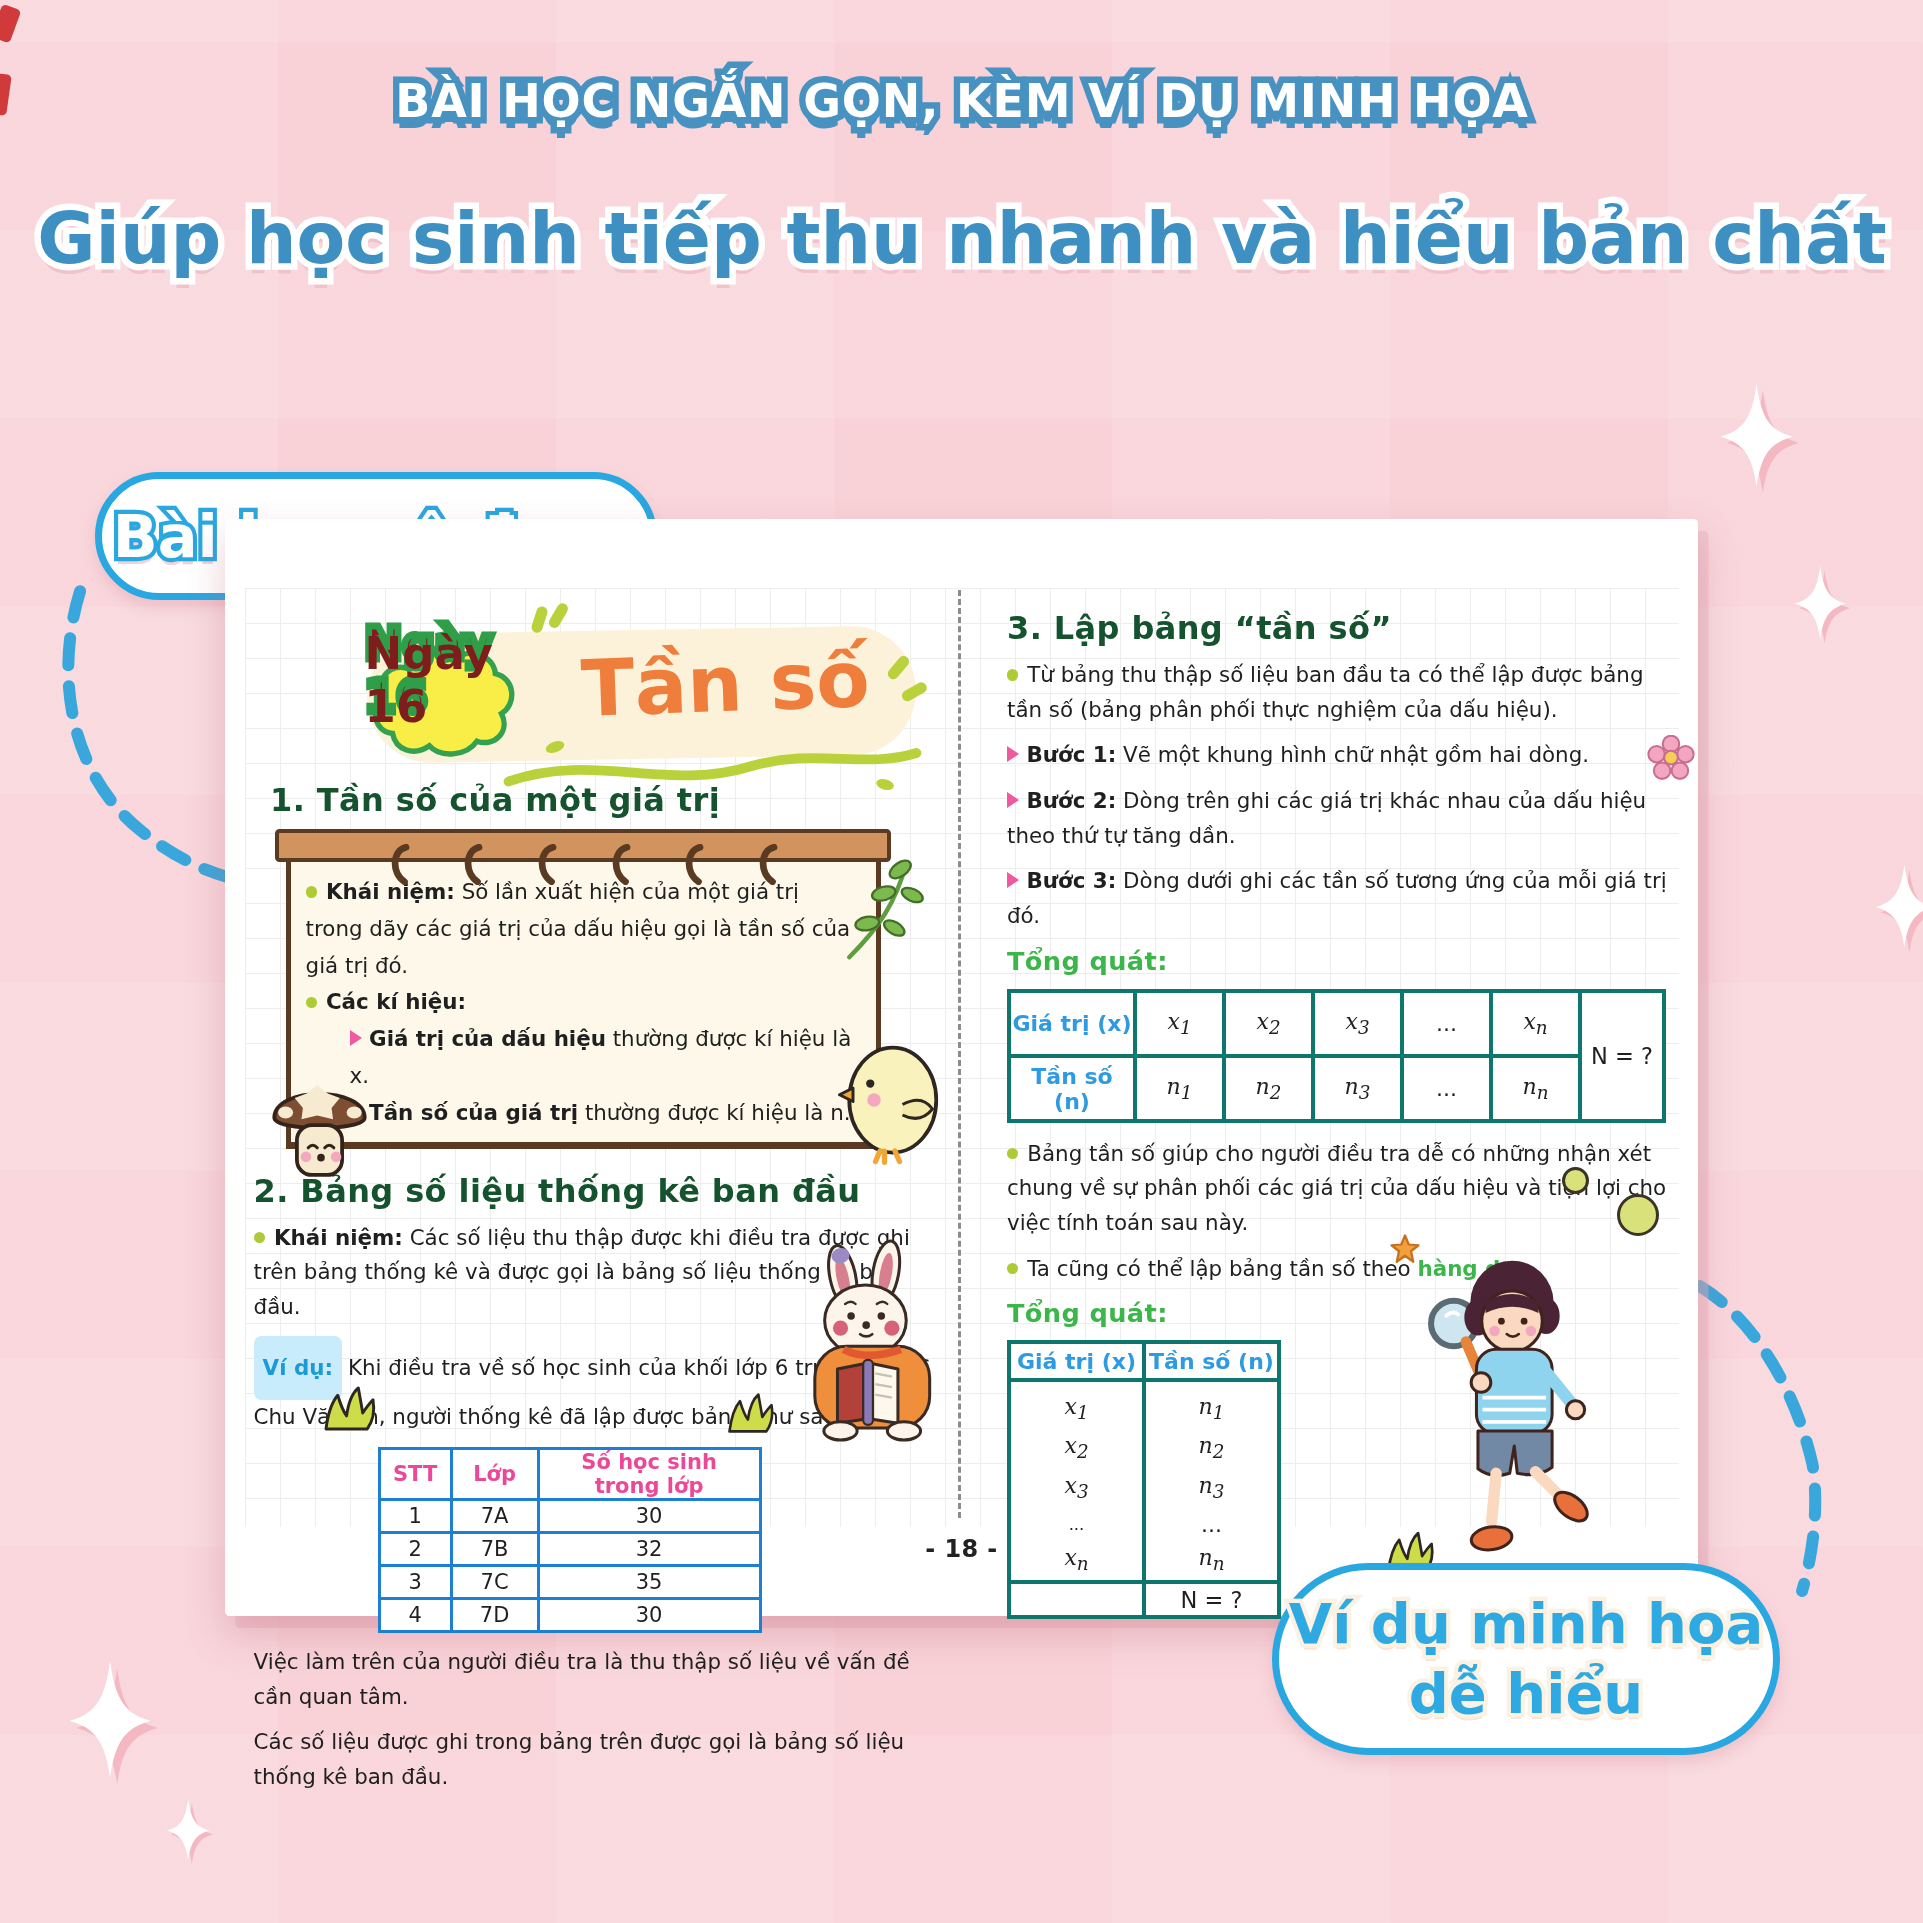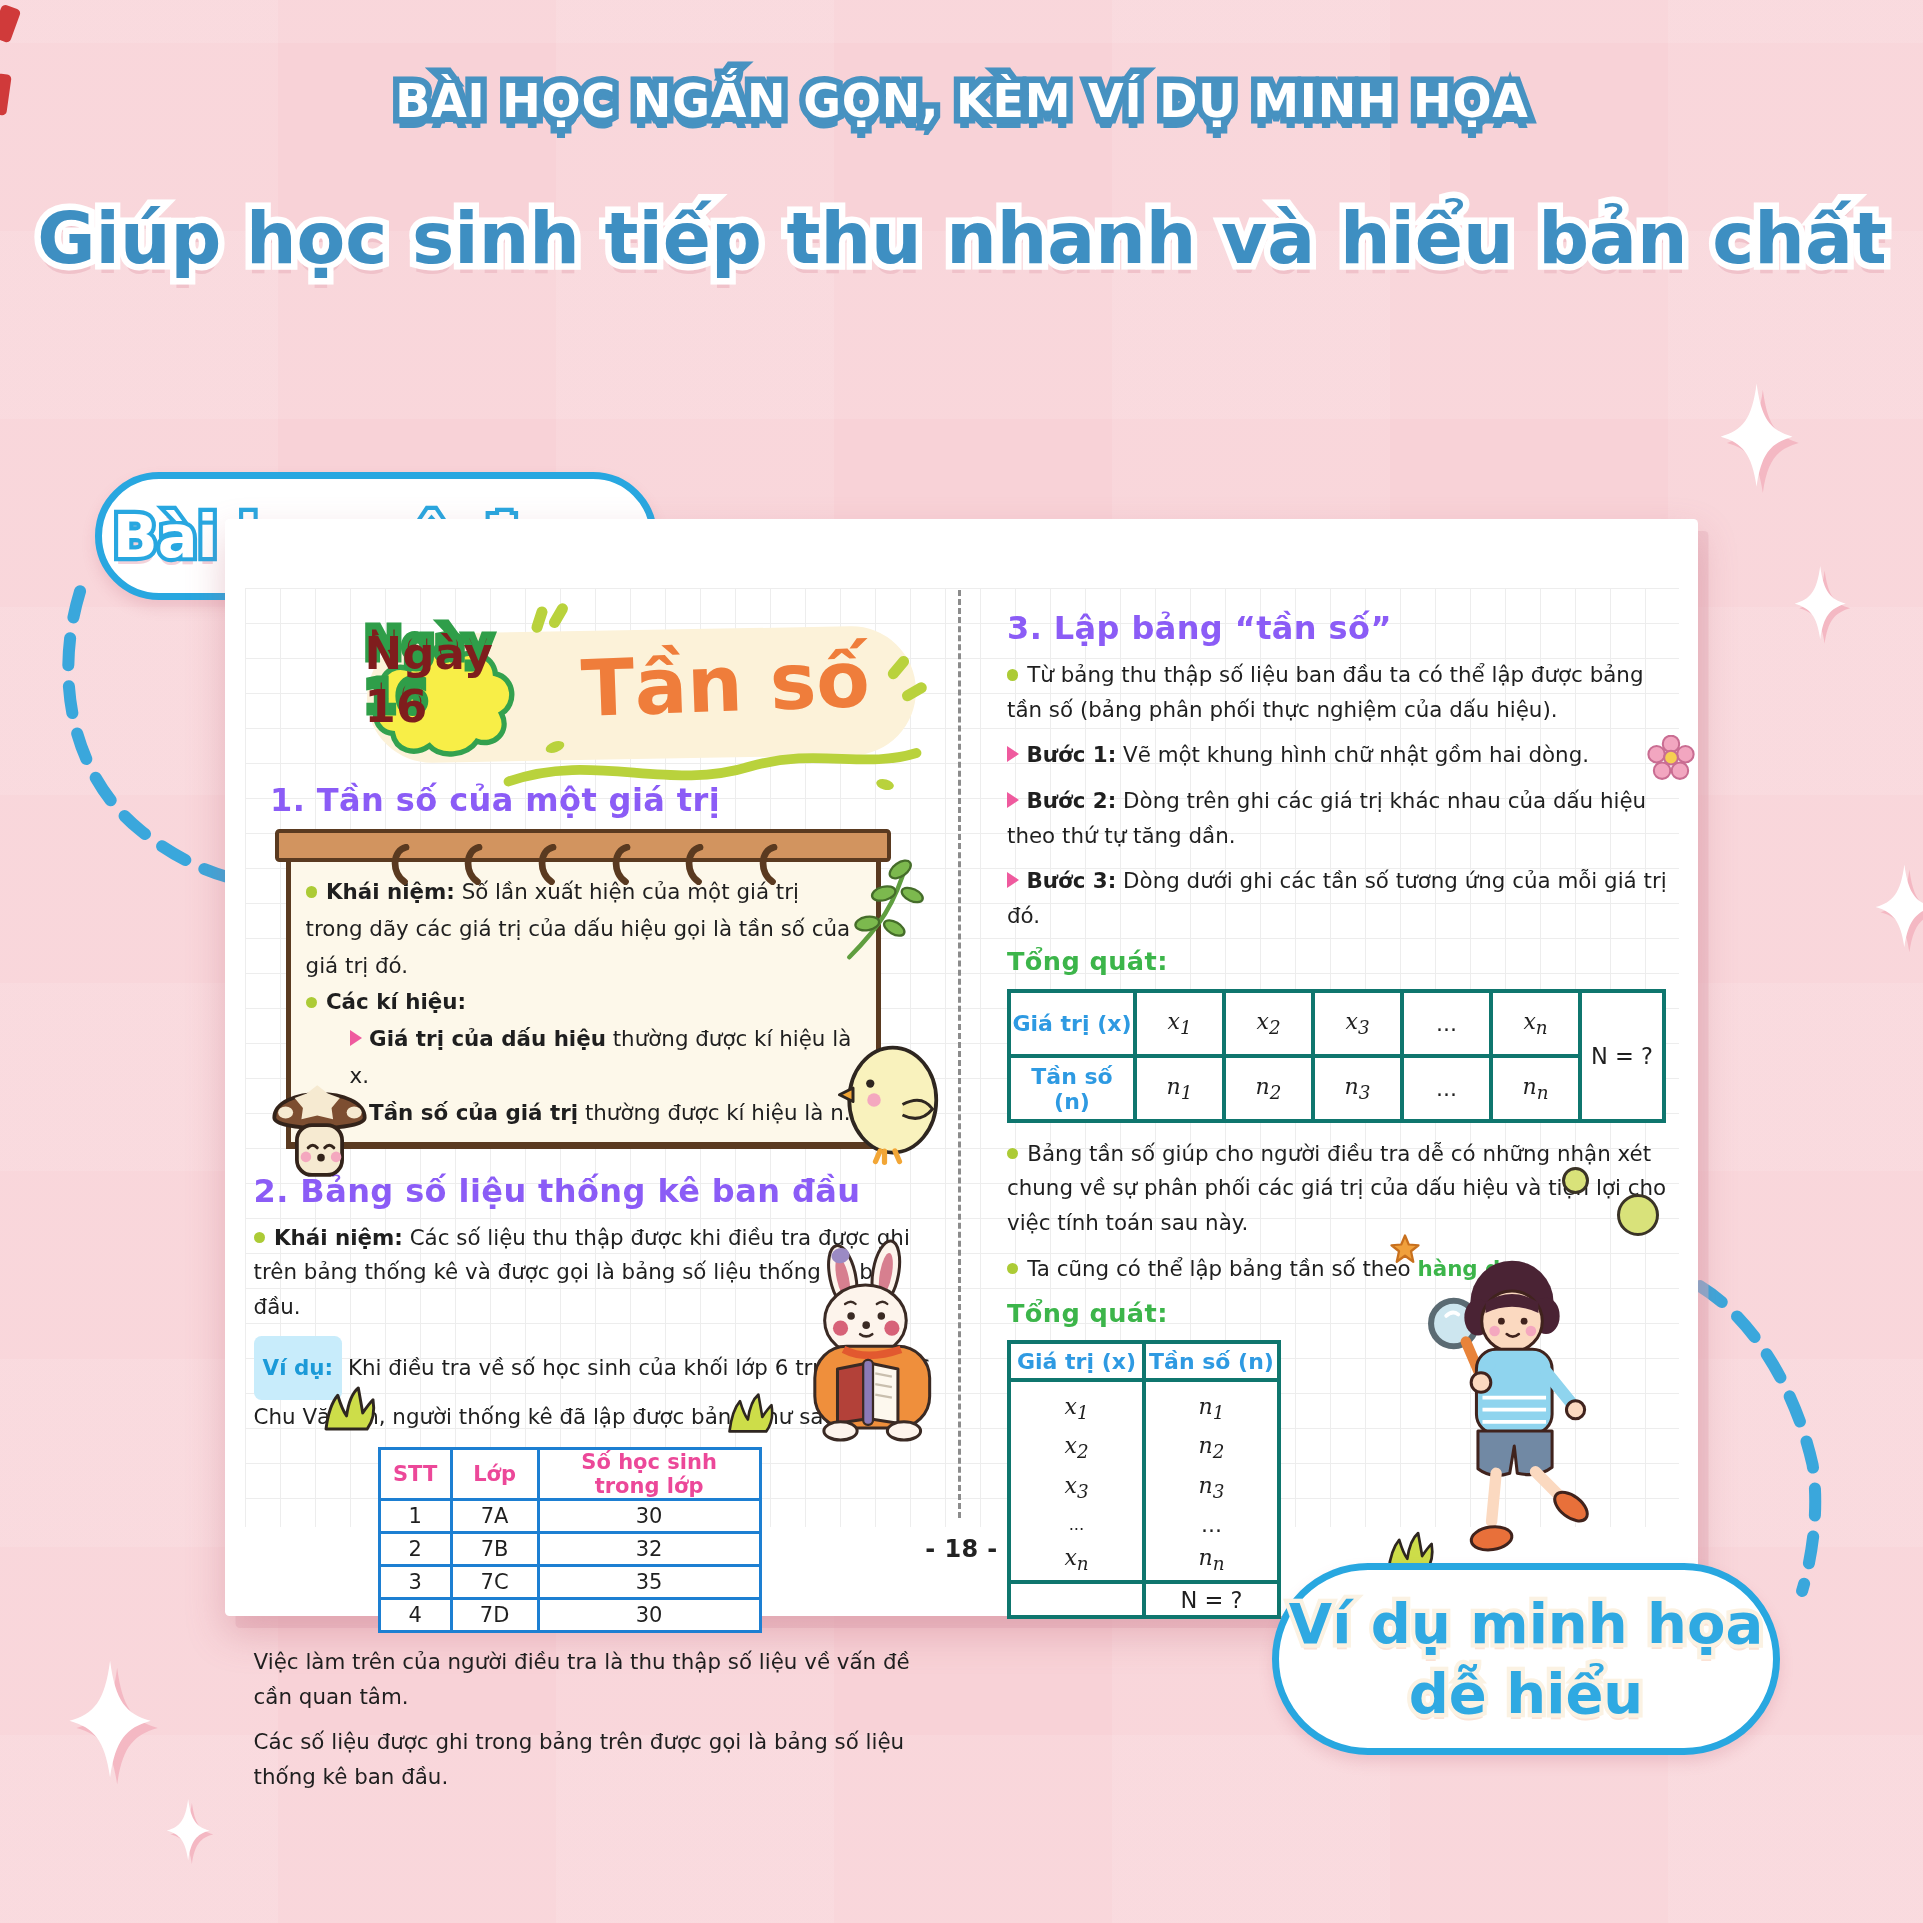--- a/index.html
+++ b/index.html
@@ -49,21 +49,21 @@
     background-size:35px 35px; }
   .divider { position:absolute; left:733px; top:71px; height:928px;
     border-left:3px dashed #8c8c8c; }
   .page-num { position:absolute; left:0; right:0; top:1016px; text-align:center;
     font-size:24px; font-weight:bold; color:#222; letter-spacing:2.3px; }
 
   .col { position:absolute; top:90px; color:#1f1f1f; }
   .col-left  { left:28.6px;  width:682px; }
   .col-right { left:782px; width:663px; }
 
-  .h-orange { font-size:32px; font-weight:bold; color:#8b5cf6; }
+  .h-orange { font-size:32px; font-weight:bold; color:#14532d; }
   p.body { font-size:21.4px; line-height:1.62; margin-top:11px; }
   .dot { display:inline-block; width:11.3px; height:11.3px; border-radius:50%;
     background:#accb36; margin-right:9px; vertical-align:1.5px; }
   .tri { display:inline-block; width:0; height:0; border-left:12.8px solid #ef5a9e;
     border-top:8.3px solid transparent; border-bottom:8.3px solid transparent; margin-right:7.5px; }
   .chip { display:inline-block; background:#c8ecfb; color:#1b9ad8; font-weight:bold;
     padding:15px 9px; border-radius:7.5px; margin-right:6px; }
   .green { color:#3cb54a; font-weight:bold; }
   .tq { font-size:25.6px; margin-top:12px; }
 

